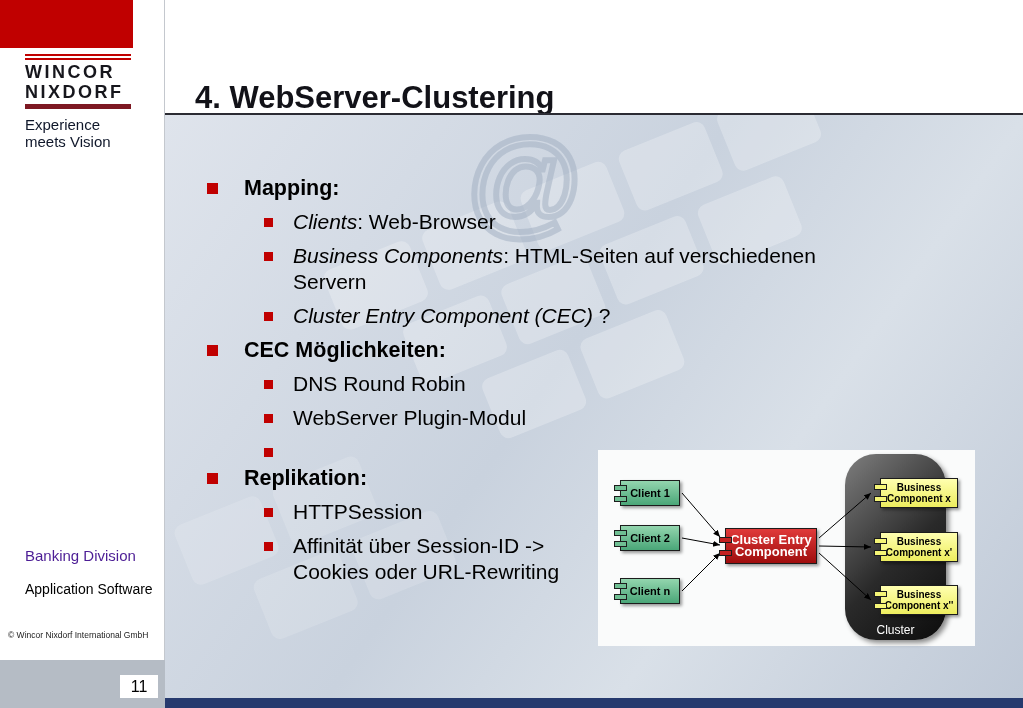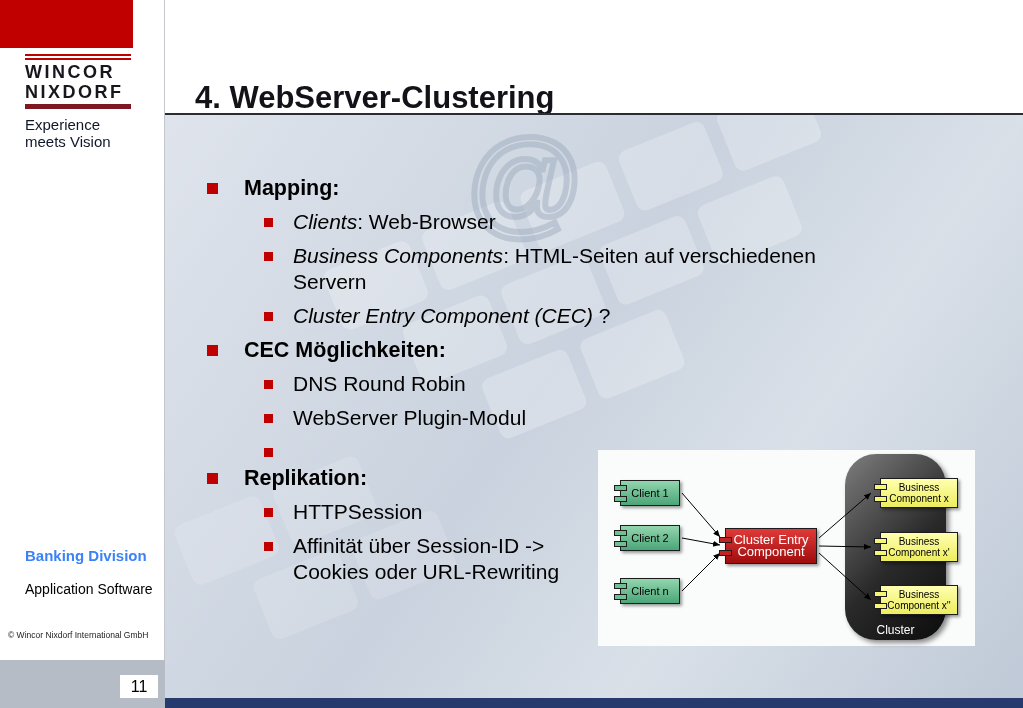--- a/index.html
+++ b/index.html
@@ -8,21 +8,21 @@
 
   
   .sidebar{position:absolute;left:0;top:0;width:165px;height:708px;background:#ffffff;
            border-right:1px solid #c4c8ce;box-sizing:border-box;}
   .red-block{position:absolute;left:0;top:0;width:133px;height:48px;background:#c00000;}
   .logo{position:absolute;left:25px;top:54px;width:106px;}
   .logo-rule{height:2px;background:#c00000;margin-bottom:2px;}
   .logo-word{font-weight:bold;font-size:18px;letter-spacing:2.5px;color:#16161c;line-height:20px;}
   .logo-bar{height:5px;background:#7d1822;margin-top:2px;}
   .tagline{position:absolute;left:25px;top:116px;font-size:15px;line-height:17px;color:#0f172a;}
-  .division{position:absolute;left:25px;top:547px;font-size:15px;color:#3b82f6;font-weight:bold;}
+  .division{position:absolute;left:25px;top:547px;font-size:15px;color:#4c1d95;}
   .department{position:absolute;left:25px;top:581px;font-size:14px;color:#000;}
   .copyright{position:absolute;left:8px;top:630px;font-size:8.5px;color:#222;white-space:nowrap;}
   .sidebar-footer{position:absolute;left:0;top:660px;width:165px;height:48px;background:#b5bcc5;}
   .page-number-box{position:absolute;right:7px;top:15px;width:38px;height:23px;background:#ffffff;
                    display:flex;align-items:center;justify-content:center;font-size:16px;color:#000;}
 
   
   .header{position:absolute;left:165px;top:0;width:858px;height:113px;background:#ffffff;margin-top:28px;}
   .title{position:absolute;left:30px;top:52px;margin:0;font-size:31px;font-weight:bold;color:#121218;}
   .header-rule{position:absolute;left:165px;top:113px;width:858px;height:2px;background:#2b2b33;}
@@ -43,21 +43,21 @@
   .txt em{font-style:italic;font-weight:normal;}
 
   
   .diagram{position:absolute;left:433px;top:335px;width:377px;height:196px;background:#fafbfb;}
   .cluster-panel{position:absolute;left:247px;top:4px;width:101px;height:186px;
                  background:linear-gradient(135deg,#7e7e7e 0%,#2a2a2a 55%,#0c0c0c 100%);
                  box-shadow:3px 3px 5px rgba(0,0,0,0.45);border-radius:31px;}
   .cluster-label{position:absolute;bottom:3px;left:0;width:100%;text-align:center;color:#fff;font-size:12px;}
   .arrows{position:absolute;left:0;top:0;}
   .comp{position:absolute;box-sizing:border-box;border:1px solid #1c1c1c;display:flex;flex-direction:column;
-        align-items:center;justify-content:center;text-align:right;box-shadow:2px 2px 3px rgba(0,0,0,0.4);}
+        align-items:center;justify-content:center;text-align:right;box-shadow:2px 2px 3px rgba(0,0,0,0.4);font-weight:bold;}
   .tab{position:absolute;left:-7px;width:13px;height:6px;border:1px solid #1c1c1c;box-sizing:border-box;}
   .client{left:22px;width:60px;height:26px;background:linear-gradient(#93d5ae,#4aa678);font-size:11px;color:#000;}
   .client .tab{background:#6fbf93;}
   .client .t1{top:4px;} .client .t2{top:15px;}
   .c1{top:30px;} .c2{top:75px;} .cn{top:128px;}
   .cec{left:127px;top:78px;width:92px;height:36px;background:linear-gradient(#e03a3a,#9f0d0d);
        color:#fff;font-size:13px;line-height:12px;}
   .cec .tab{background:#c42222;}
   .cec .t1{top:8px;} .cec .t2{top:21px;}
   .bc{left:282px;width:78px;height:30px;background:linear-gradient(#ffffb0,#eded​5e);

